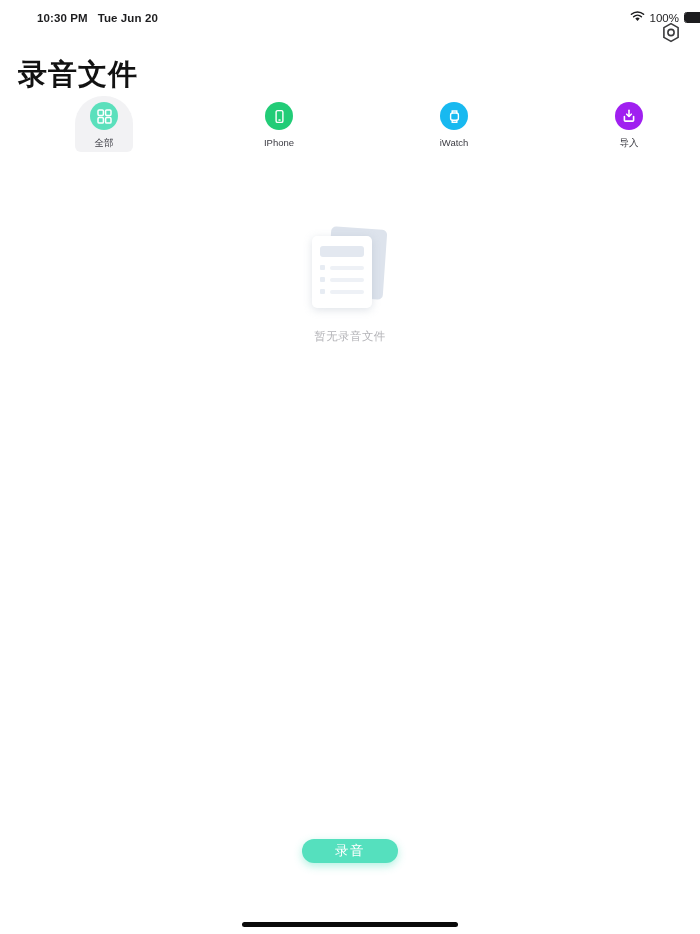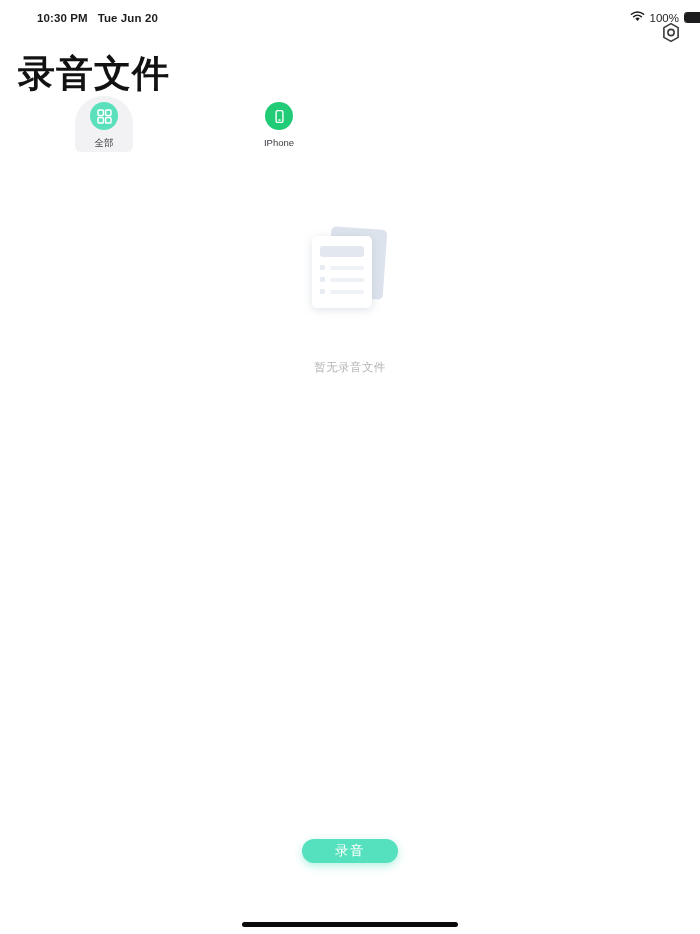--- a/index.html
+++ b/index.html
@@ -92,21 +92,21 @@
     align-items: center;
     justify-content: center;
     cursor: pointer;
   }
 
   
   .page-title {
     position: absolute;
     top: 56px;
     left: 18px;
-    font-size: 37px;
+    font-size: 29px;
     font-weight: bold;
     color: #121212;
     letter-spacing: 1px;
     line-height: 36px;
   }
 
   
   .tab-row {
     position: absolute;
     top: 96px;
@@ -148,21 +148,20 @@
 
   
   .empty-state {
     position: absolute;
     top: 222px;
     left: 0;
     width: 700px;
     display: flex;
     flex-direction: column;
     align-items: center;
-    gap: 31px;
   }
   .doc-illustration {
     position: relative;
     width: 86px;
     height: 88px;
   }
   .doc-back {
     position: absolute;
     left: 22px;
     top: 6px;
@@ -303,21 +302,41 @@
     <div class="tab-item" style="left:234px;">
       <span class="tab-icon" style="background:#22cc77;">
         <svg width="15" height="15" viewBox="0 0 15 15">
           <rect x="4.1" y="1.6" width="6.8" height="11.8" rx="1.5" fill="none" stroke="#ffffff" stroke-width="1.4"></rect>
           <rect x="6.4" y="10.2" width="2.2" height="1.5" rx="0.5" fill="#ffffff"></rect>
         </svg>
       </span>
       <span class="tab-label">IPhone</span>
     </div>
 
-
+    <div class="tab-item" style="left:409px;">
+      <span class="tab-icon" style="background:#18b9f0;">
+        <svg width="15" height="15" viewBox="0 0 15 15">
+          <rect x="3.6" y="4.0" width="7.8" height="7.2" rx="2" fill="none" stroke="#ffffff" stroke-width="1.4"></rect>
+          <path d="M5.2 4.0 L5.2 2.0 L9.8 2.0 L9.8 4.0" fill="none" stroke="#ffffff" stroke-width="1.4" stroke-linecap="round"></path>
+          <path d="M5.2 11.2 L5.2 13.2 L9.8 13.2 L9.8 11.2" fill="none" stroke="#ffffff" stroke-width="1.4" stroke-linecap="round"></path>
+        </svg>
+      </span>
+      <span class="tab-label">iWatch</span>
+    </div>
+
+    <div class="tab-item" style="left:584px;">
+      <span class="tab-icon" style="background:#a020f0;">
+        <svg width="16" height="16" viewBox="0 0 16 16">
+          <path d="M8 2.2 L8 8.0" stroke="#ffffff" stroke-width="1.6" stroke-linecap="round"></path>
+          <path d="M5.7 6.2 L8 8.5 L10.3 6.2" fill="none" stroke="#ffffff" stroke-width="1.6" stroke-linecap="round" stroke-linejoin="round"></path>
+          <path d="M3.4 8.6 L3.4 12.2 a0.9 0.9 0 0 0 0.9 0.9 L11.7 13.1 a0.9 0.9 0 0 0 0.9 -0.9 L12.6 8.6" fill="none" stroke="#ffffff" stroke-width="1.6" stroke-linecap="round" stroke-linejoin="round"></path>
+        </svg>
+      </span>
+      <span class="tab-label">导入</span>
+    </div>
   </div>
 
   <div class="empty-state">
     <div class="doc-illustration">
       <div class="doc-back"></div>
       <div class="doc-front">
         <div class="doc-header-bar"></div>
         <div class="doc-lines">
           <div class="doc-line-row">
             <span class="doc-bullet"></span>

